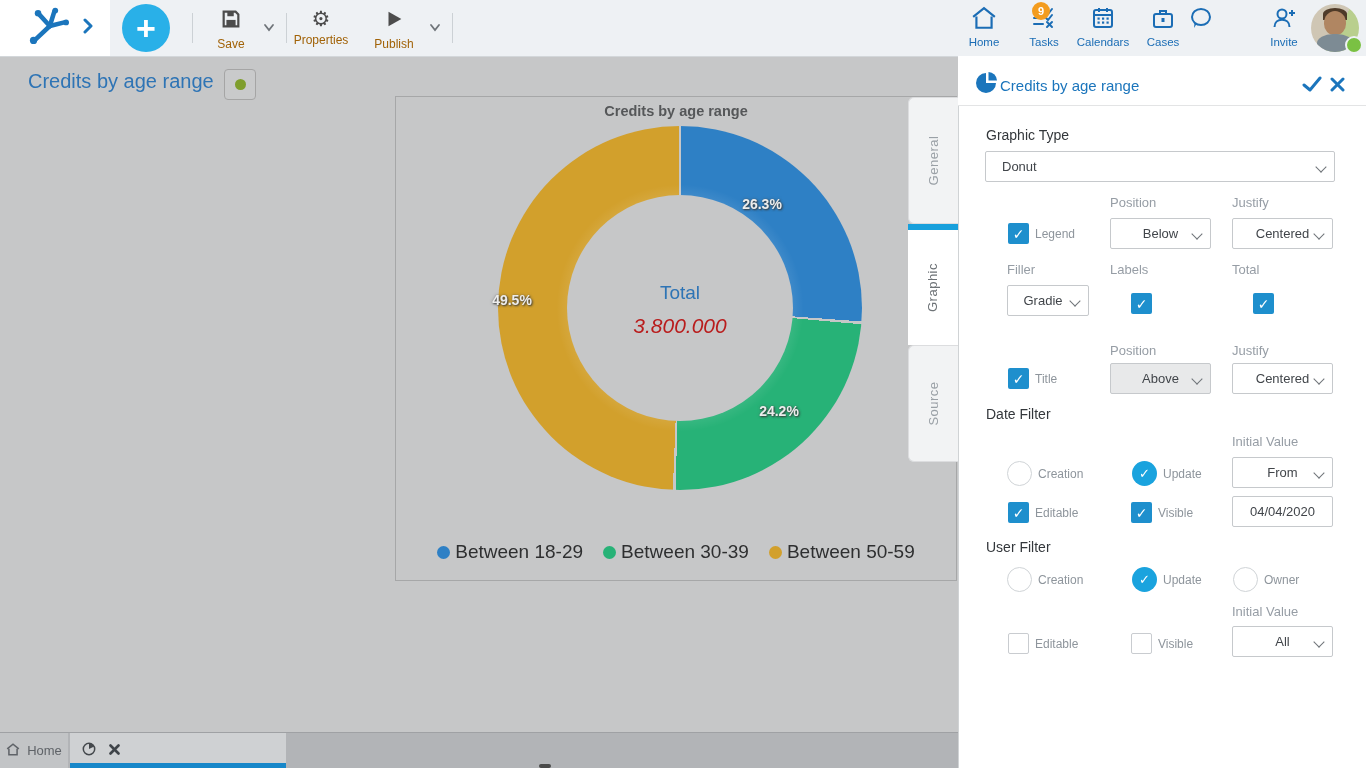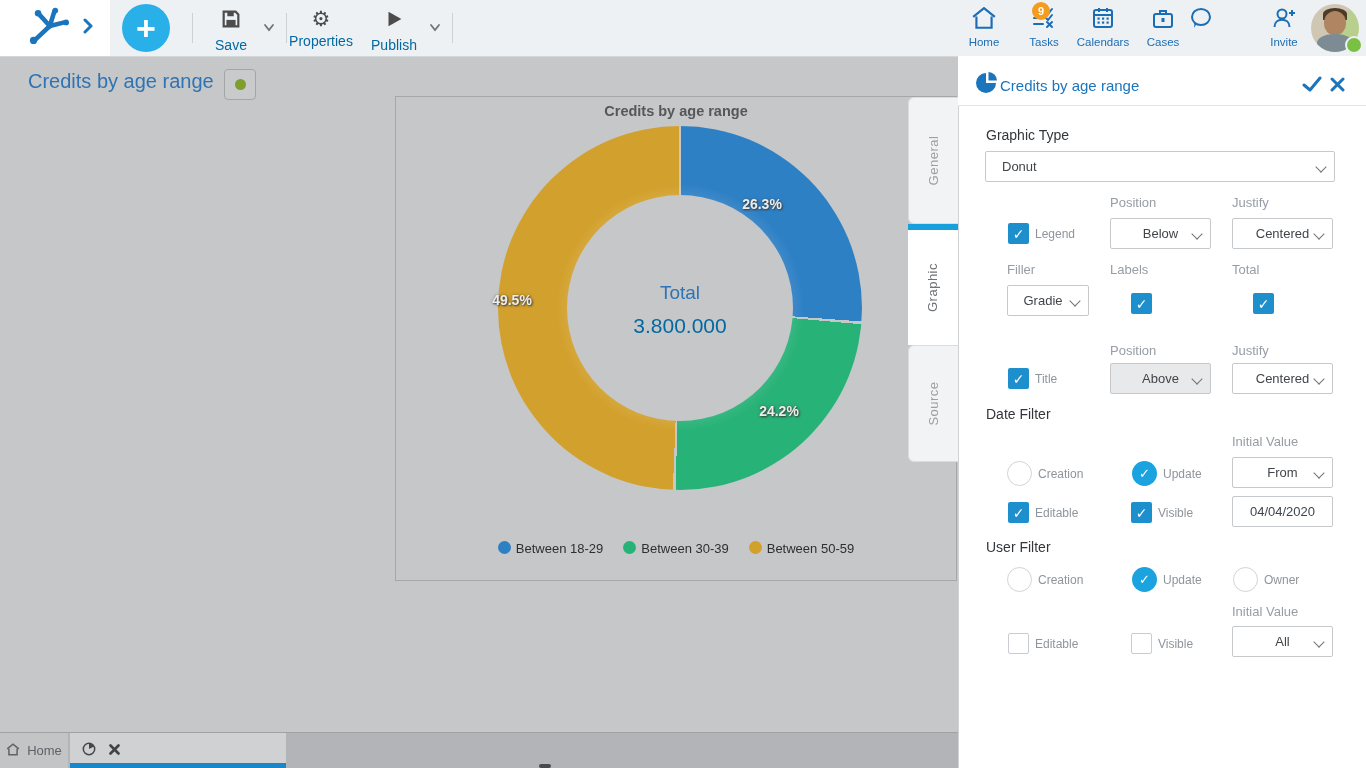--- a/index.html
+++ b/index.html
@@ -5,21 +5,21 @@
   html,body{margin:0;padding:0;background:#9a9a9a;}
   #app{position:relative;width:1366px;height:768px;overflow:hidden;
        font-family:"Liberation Sans","DejaVu Sans",sans-serif;background:#c6c7c8;}
   
   .topbar{position:absolute;left:0;top:0;width:1366px;height:56px;background:#eef1f4;border-bottom:1px solid #d3d7da;}
   .logo-box{position:absolute;left:0;top:0;width:110px;height:56px;background:#ffffff;display:flex;align-items:center;}
   .plus-btn{position:absolute;left:122px;top:4px;width:48px;height:48px;border-radius:50%;background:#29b0e8;border:none;
             color:#fff;font-size:34px;line-height:44px;text-align:center;cursor:pointer;font-weight:bold;}
   .tsep{position:absolute;top:13px;width:1px;height:30px;background:#ccd1d5;}
   .tool{position:absolute;top:8px;display:flex;flex-direction:column;align-items:center;gap:3px;cursor:pointer;}
-  .tool .tlabel{font-size:14px;color:#0369a1;}
+  .tool .tlabel{font-size:12px;color:#a16207;}
   .dd-chev{position:absolute;top:20px;cursor:pointer;}
   .navitem{position:absolute;top:6px;width:60px;display:flex;flex-direction:column;align-items:center;gap:2px;cursor:pointer;}
   .navitem .nlabel{font-size:11.5px;color:#1b6db5;}
   .badge{position:absolute;left:18px;top:-4px;width:18px;height:18px;border-radius:50%;background:#f39c1e;color:#fff;
          font-size:11px;font-weight:bold;display:flex;align-items:center;justify-content:center;}
   .avatar{position:absolute;left:1311px;top:4px;width:48px;height:48px;border-radius:50%;overflow:hidden;cursor:pointer;
           background:linear-gradient(120deg,#cfc6b4 0 55%,#b9cf8e 55% 100%);}
   .avatar .head{position:absolute;left:13px;top:7px;width:22px;height:24px;border-radius:50% 50% 46% 46%;background:#b08662;}
   .avatar .hair{position:absolute;left:12px;top:4px;width:24px;height:12px;border-radius:50% 50% 0 0;background:#4e3a28;}
   .avatar .body{position:absolute;left:6px;top:30px;width:36px;height:20px;border-radius:45% 45% 0 0;background:#7d8b94;}
@@ -27,25 +27,25 @@
   
   .page-title{position:absolute;left:28px;top:70px;font-size:20px;color:#2e74b5;}
   .dot-btn{position:absolute;left:224px;top:69px;width:30px;height:29px;border:1px solid #a5a5a5;border-radius:4px;
            background:#c9cacb;display:flex;align-items:center;justify-content:center;cursor:pointer;}
   .dot-btn .gdot{width:11px;height:11px;border-radius:50%;background:#7f9e2d;}
   .widget{position:absolute;left:395px;top:96px;width:562px;height:485px;border:1px solid #a6a7a8;box-sizing:border-box;}
   .chart-title{position:absolute;left:395px;top:103px;width:562px;text-align:center;font-size:14.5px;font-weight:bold;color:#555759;}
   .donut{position:absolute;left:498px;top:126px;width:364px;height:364px;border-radius:50%;}
   .donut-hole{position:absolute;left:567px;top:195px;width:226px;height:226px;border-radius:50%;background:#c6c7c8;}
   .total-label{position:absolute;left:680px;top:282px;transform:translateX(-50%);font-size:19px;color:#2e74b5;}
-  .total-value{position:absolute;left:680px;top:314px;transform:translateX(-50%);font-size:21px;color:#0369a1;}
+  .total-value{position:absolute;left:680px;top:314px;transform:translateX(-50%);font-size:21px;color:#b91c1c;font-style:italic;}
   .slice-label{position:absolute;transform:translate(-50%,-50%);font-size:14px;font-weight:bold;color:#ededed;
                text-shadow:1px 1px 2px rgba(55,55,55,.95),0 0 3px rgba(80,80,80,.6);}
   .legend{position:absolute;left:395px;top:541px;width:562px;display:flex;justify-content:center;gap:20px;}
-  .legend-item{display:flex;gap:5px;font-size:13px;color:#2e2f30;}
+  .legend-item{display:flex;align-items:center;gap:5px;font-size:19px;color:#2e2f30;}
   .legend-dot{width:13px;height:13px;border-radius:50%;}
   
   .vtab{position:absolute;left:908px;width:50px;box-sizing:border-box;display:flex;align-items:center;justify-content:center;cursor:pointer;}
   .vtab span{transform:rotate(-90deg);white-space:nowrap;font-size:13px;letter-spacing:.5px;}
   .vtab.inactive{background:#f2f3f4;border:1px solid #dcdddf;border-right:none;border-radius:6px 0 0 6px;}
   .vtab.inactive span{color:#9aa0a6;}
   .vtab.active{background:#ffffff;}
   .vtab.active span{color:#6e7377;}
   .vtab-indicator{position:absolute;left:908px;top:224px;width:50px;height:6px;background:#18a0dc;}
   

